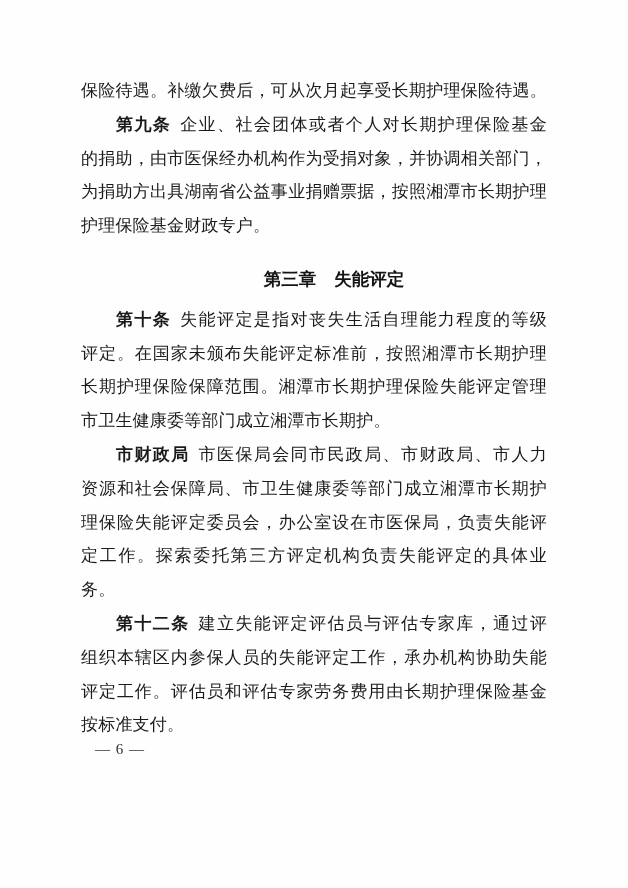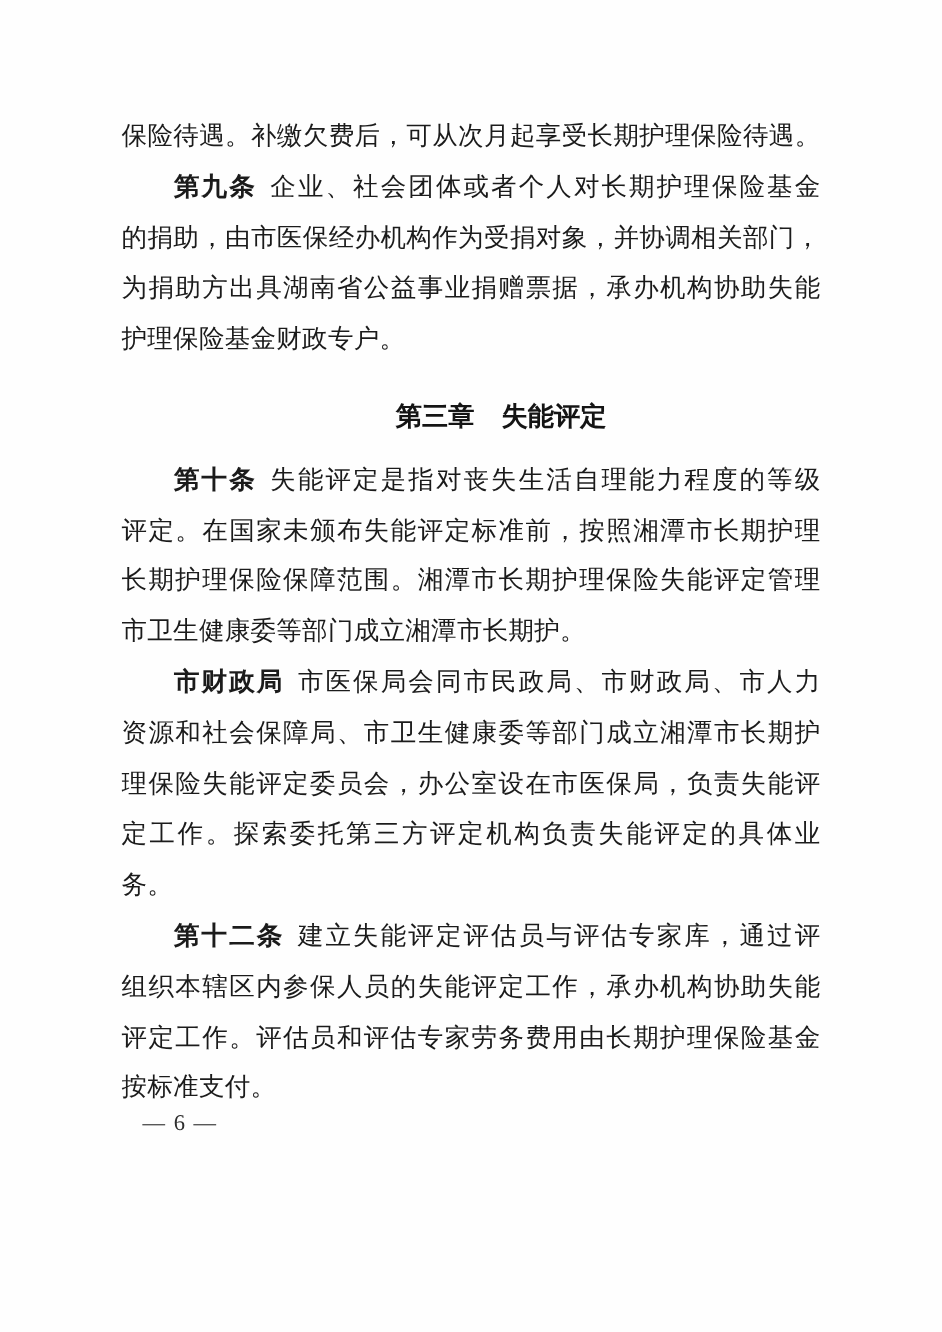--- a/index.html
+++ b/index.html
@@ -43,21 +43,21 @@
   .term {
     font-weight: 700;
     margin-right: 9px;
   }
   .chapter {
     margin: 20px 0 6px 0;
     height: 33.8px;
     line-height: 33.8px;
     padding-left: 40px;
     text-align: center;
-    font-family: Liberation Mono, monospace;
+    font-family: Liberation Serif, serif;
     font-weight: 700;
     font-size: 17.5px;
     color: #141414;
   }
   .chapter .num {
     margin-right: 18px;
   }
   .footer {
     margin-top: -6px;
     margin-left: 95px;
@@ -71,21 +71,21 @@
 </head>
 <body>
 
 <div class="page">
   <div class="text-col">
 
     <div class="line">保险待遇。补缴欠费后，可从次月起享受长期护理保险待遇。</div>
 
     <div class="line pfirst"><span class="term">第九条</span><span>企业、社会团体或者个人对长期护理保险基金</span></div>
     <div class="line">的捐助，由市医保经办机构作为受捐对象，并协调相关部门，</div>
-    <div class="line">为捐助方出具湖南省公益事业捐赠票据，承办机构协助失能</div>
+    <div class="line">为捐助方出具湖南省公益事业捐赠票据，按照湘潭市长期护理</div>
     <div class="line end">护理保险基金财政专户。</div>
 
     <div class="chapter"><span class="num">第三章</span><span>失能评定</span></div>
 
     <div class="line pfirst"><span class="term">第十条</span><span>失能评定是指对丧失生活自理能力程度的等级</span></div>
     <div class="line">评定。在国家未颁布失能评定标准前，按照湘潭市长期护理</div>
     <div class="line">长期护理保险保障范围。湘潭市长期护理保险失能评定管理</div>
     <div class="line end">市卫生健康委等部门成立湘潭市长期护。</div>
 
     <div class="line pfirst"><span class="term">市财政局</span><span>市医保局会同市民政局、市财政局、市人力</span></div>

